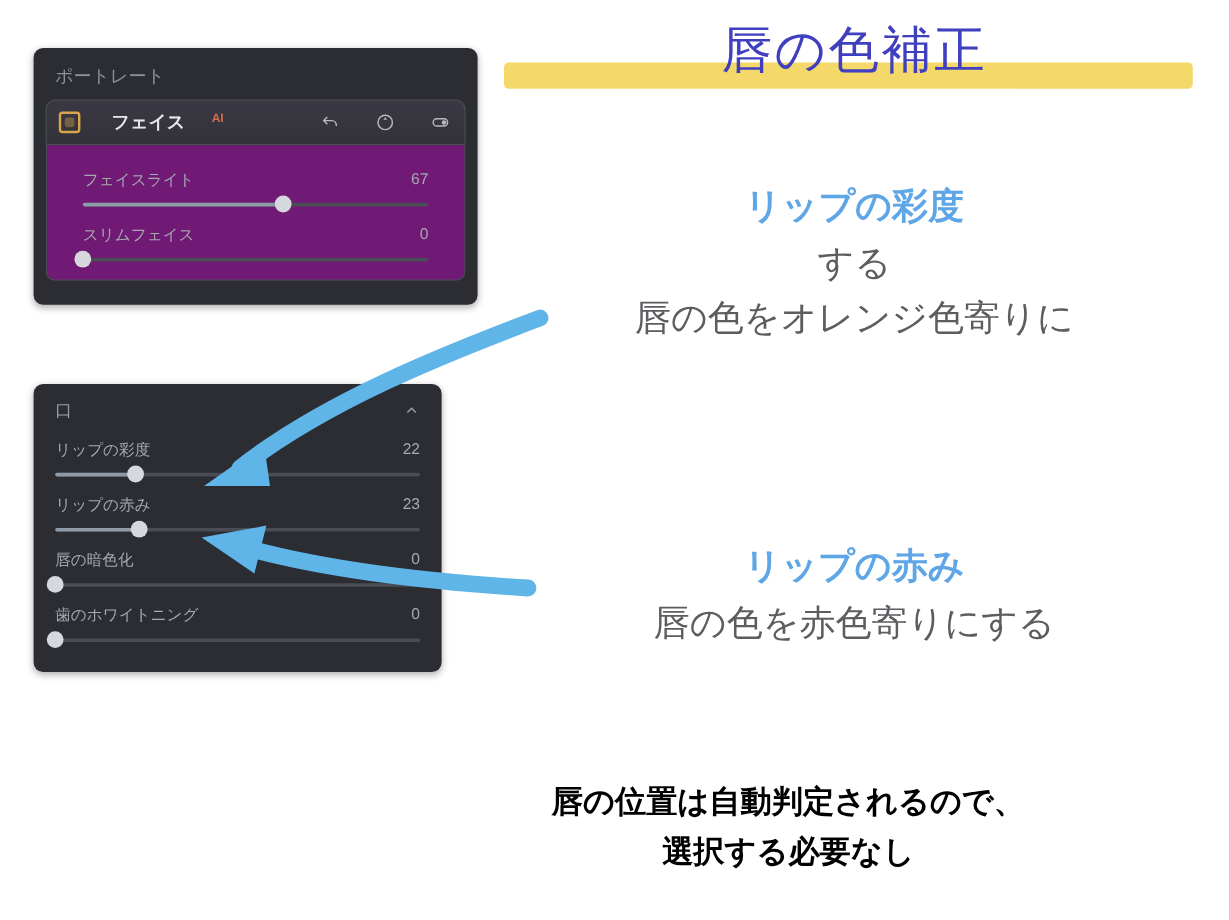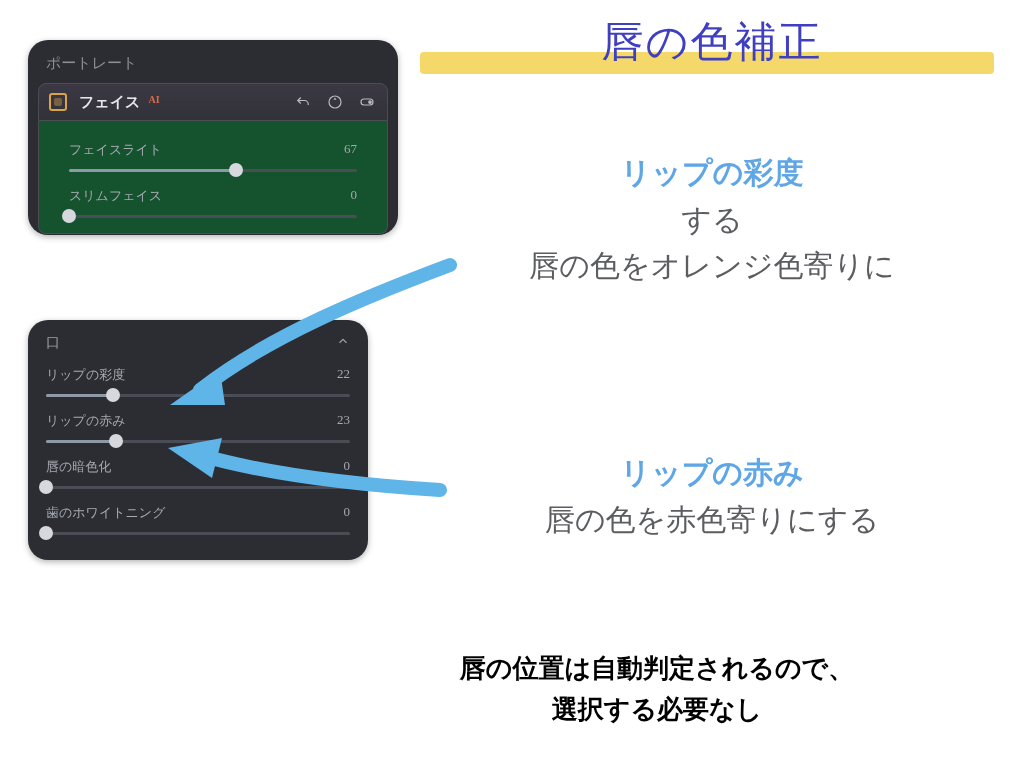--- a/index.html
+++ b/index.html
@@ -34,26 +34,25 @@
     font-size: 42px;
     font-weight: 400;
     color: #3f3fbf;
     letter-spacing: 2px;
   }
 
   
   .panel {
     position: absolute;
     background: #2b2d33;
-    border-radius: 20px;
-    padding: 10px 0 1px 0;
+    border-radius: 8px;
+    padding: 10px 0 20px 0;
     color: #c7c9cf;
     font-size: 14px;
     box-shadow: 0 2px 6px rgba(0,0,0,.3);
-    font-family: Liberation Serif, serif;
   }
   .panel.top {
     left: 28px;
     top: 40px;
     width: 370px;
   }
   .panel.bottom {
     left: 28px;
     top: 320px;
     width: 340px;
@@ -64,21 +63,21 @@
     color: #8c8f96;
     font-size: 15px;
     padding: 4px 18px 10px 18px;
   }
 
   
   .face-header {
     margin: 0 10px;
     display: flex;
     align-items: center;
-    gap: 12px;
+    gap: 26px;
     padding: 8px 10px;
     border-top-left-radius: 8px;
     border-top-right-radius: 8px;
     background: linear-gradient(180deg,#3b3843 0%, #323239 100%);
     border: 1px solid #4a4d55;
   }
   .face-header .sq {
     width: 18px; height: 18px;
     border: 2px solid #d9a44a;
     border-radius: 3px;
@@ -111,21 +110,21 @@
   }
   .face-header svg { width: 18px; height: 18px; stroke: currentColor; fill: none; stroke-width: 1.6; }
 
   .face-body {
     margin: 0 10px;
     padding: 14px 12px 6px 12px;
     border: 1px solid #4a4d55;
     border-top: none;
     border-bottom-left-radius: 8px;
     border-bottom-right-radius: 8px;
-    background: #14532d;
+    background: #701a75;
   }
 
   
   .section-row {
     display: flex;
     align-items: center;
     padding: 4px 18px 8px 18px;
     color: #9da0a7;
     font-size: 14px;
   }

